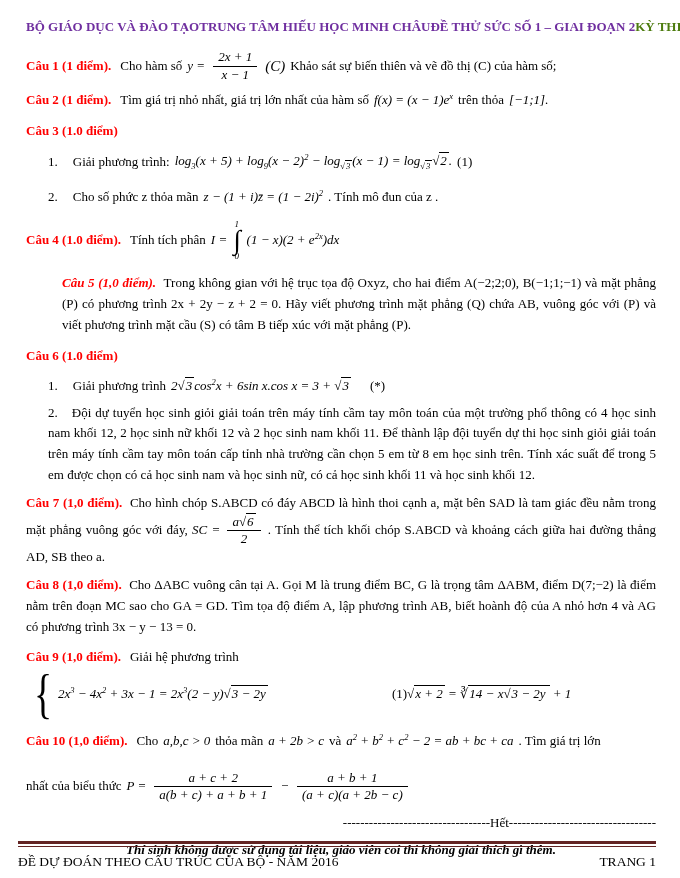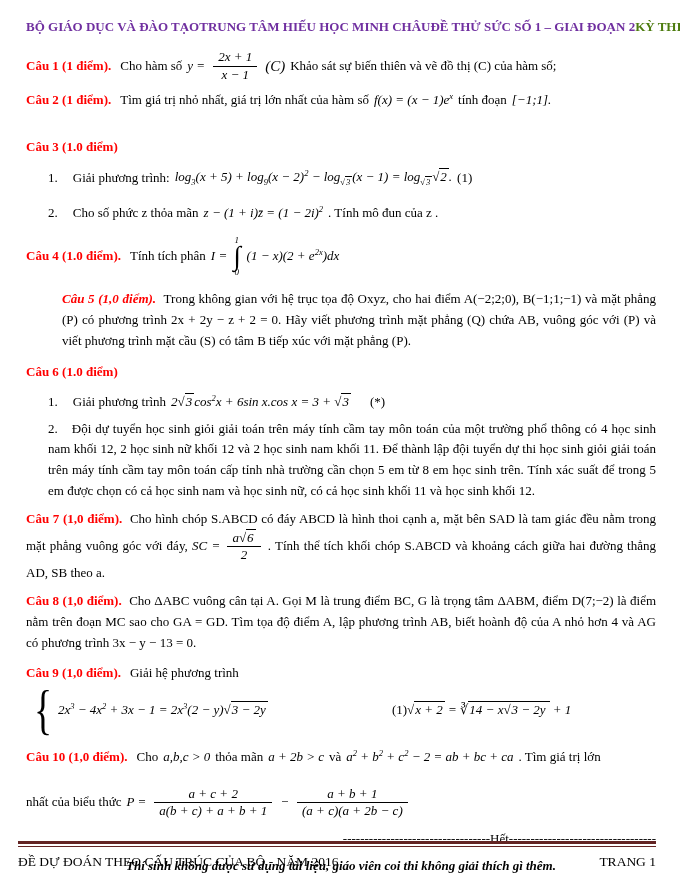--- a/index.html
+++ b/index.html
@@ -80,25 +80,25 @@
         <span class="den math">x − 1</span>
       </span>
     <span class="math big">(C)</span>
     <span>Khảo sát sự biến thiên và vẽ đồ thị (C) của hàm số;</span>
   </div>
 
   <div class="q qrow">
     <span class="qlabel">Câu 2 (1 điểm).</span>
     <span>Tìm giá trị nhỏ nhất, giá trị lớn nhất của hàm số</span>
     <span class="math">f(x) = (x − 1)e<sup>x</sup></span>
-    <span>tính đoạn</span>
+    <span>trên thỏa</span>
     <span class="math">[−1;1].</span>
   </div>
 
-  <div class="q" style="margin-top:26px;">
+  <div class="q" style="margin-top:10px;">
     <div><span class="qlabel">Câu 3 (1.0 điểm)</span></div>
     <div class="item" style="margin-top:9px;">
       <span class="inum">1.</span>
       <span>Giải phương trình:</span>
       <span class="math">log<sub>3</sub>(x + 5) + log<sub>9</sub>(x − 2)<sup>2</sup> − log<sub><span class="sqrt"><span class="rsign">√</span><span class="rad">3</span></span></sub>(x − 1) = log<sub><span class="sqrt"><span class="rsign">√</span><span class="rad">3</span></span></sub><span class="sqrt"><span class="rsign">√</span><span class="rad">2</span></span>.</span>
       <span>(1)</span>
     </div>
     <div class="item" style="margin-top:14px;">
       <span class="inum">2.</span>
       <span>Cho số phức z thỏa mãn</span>

